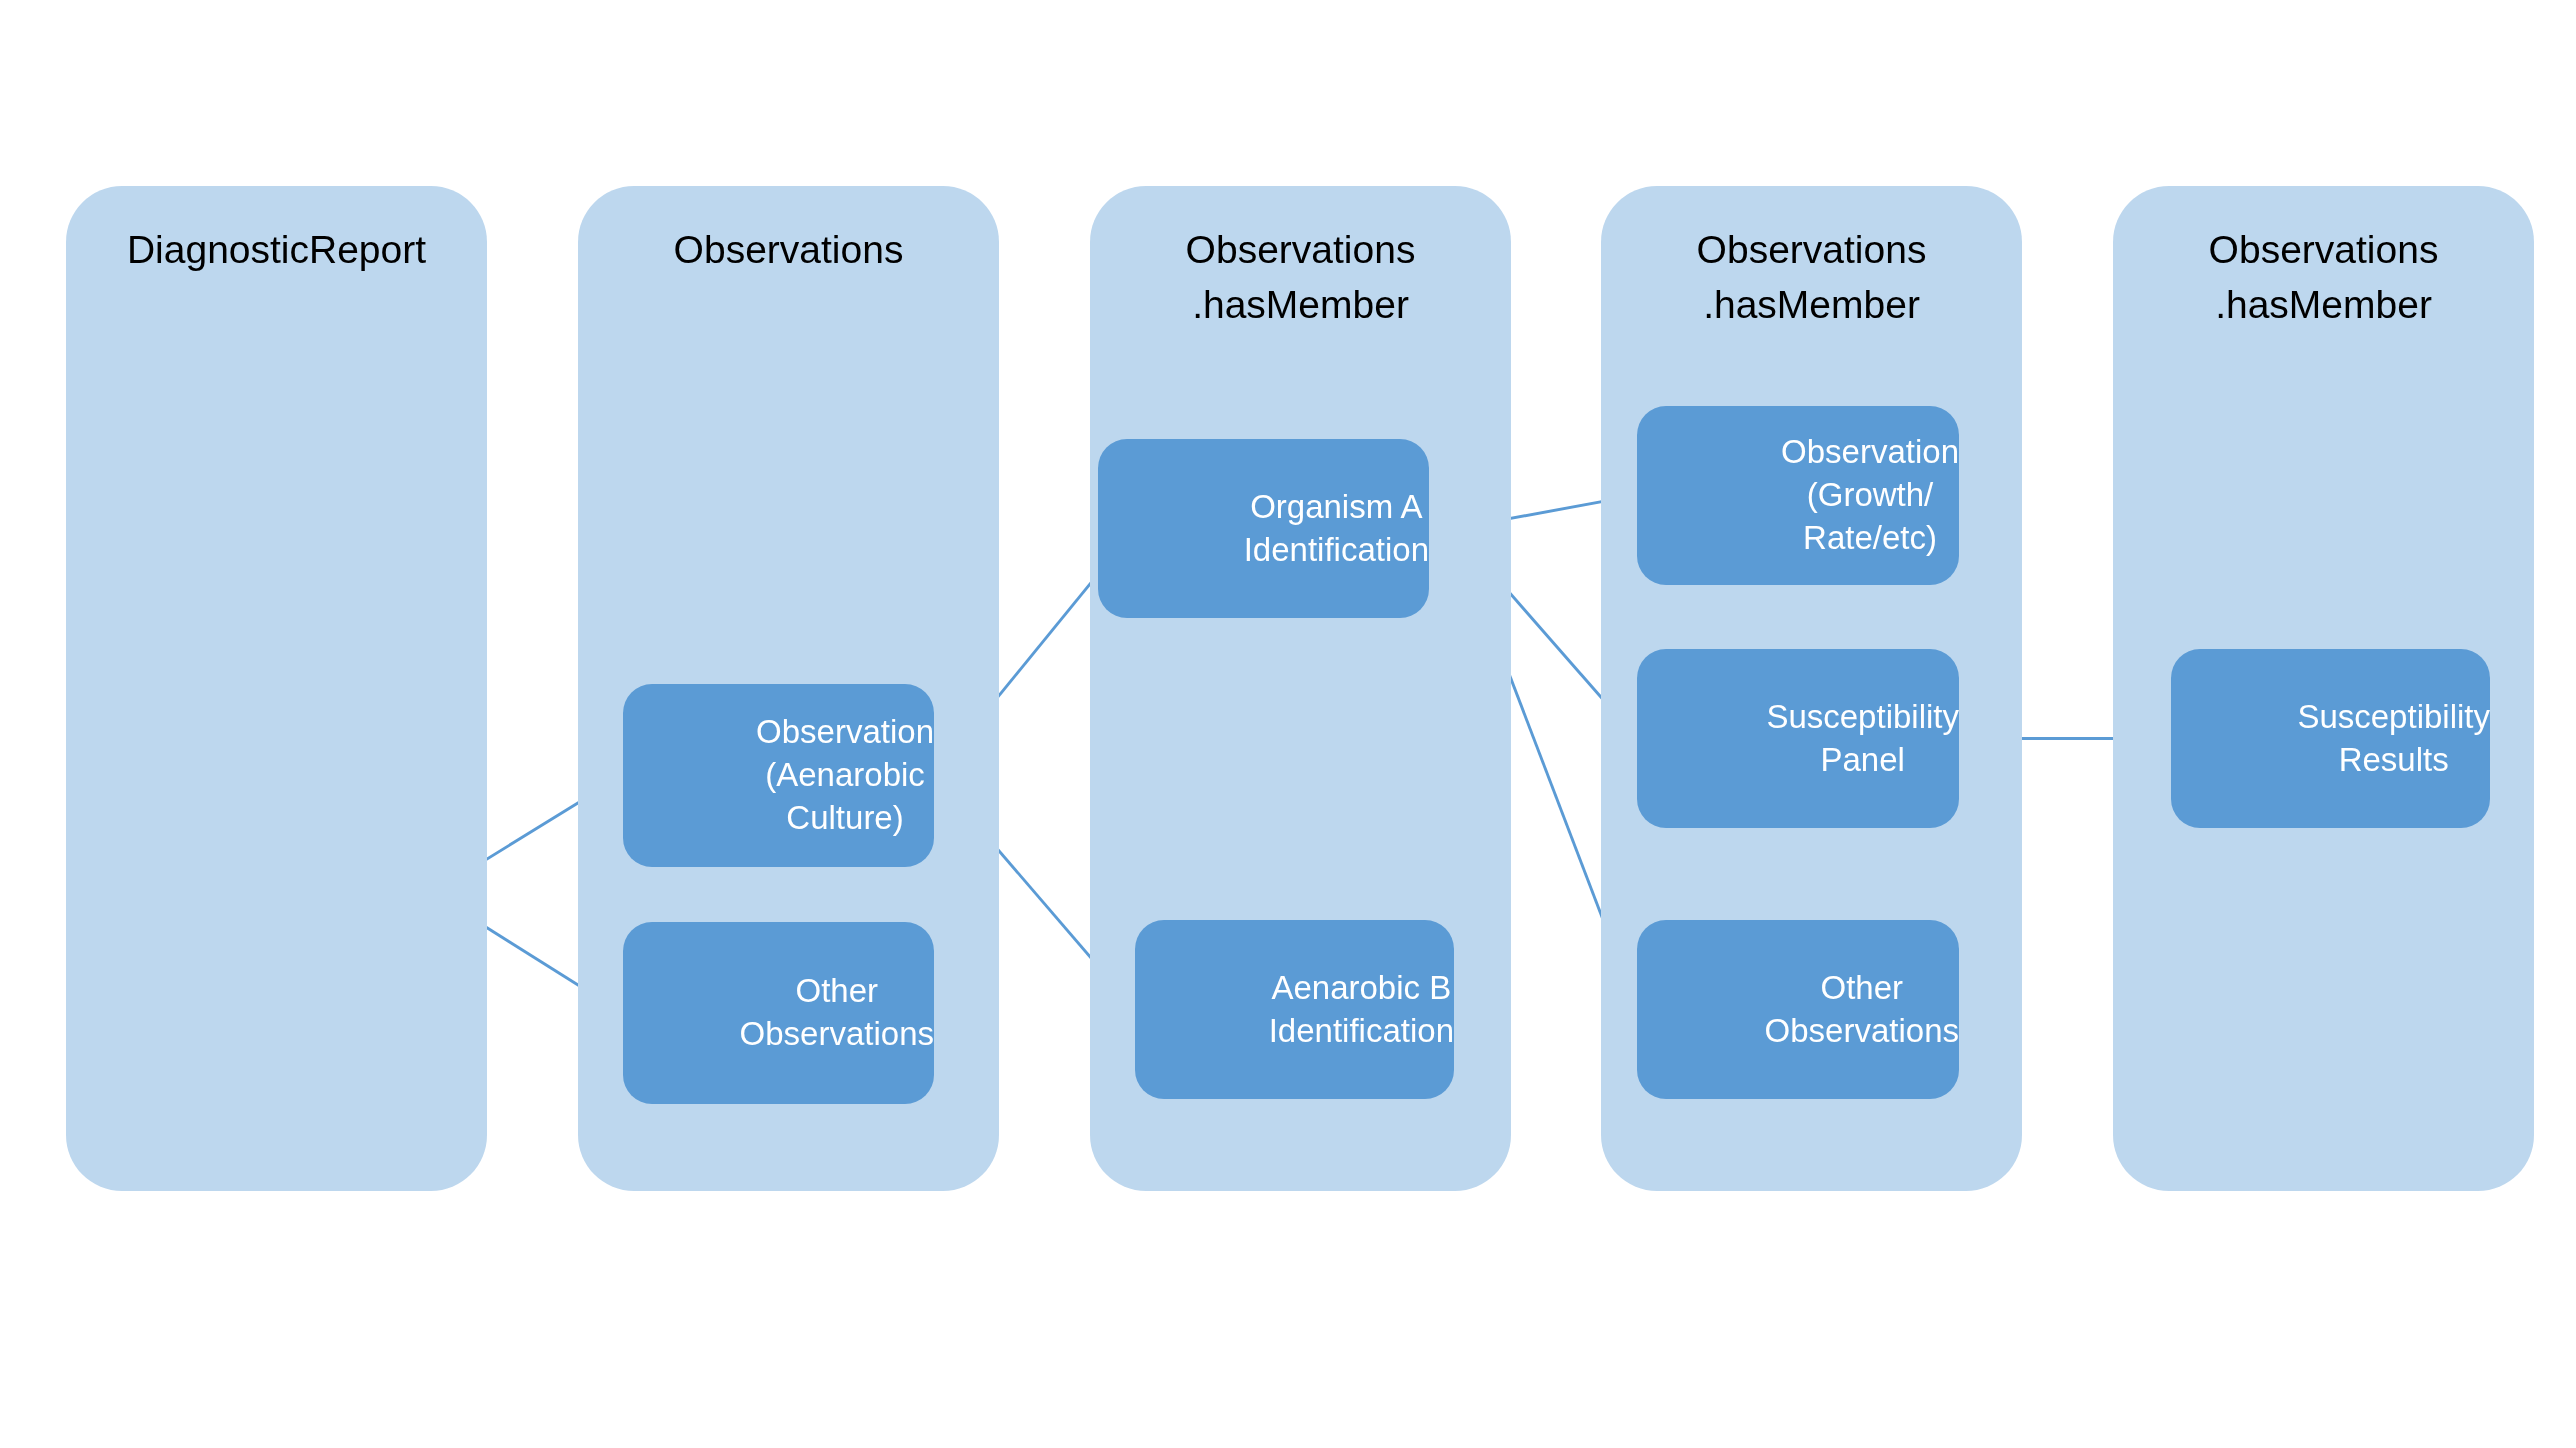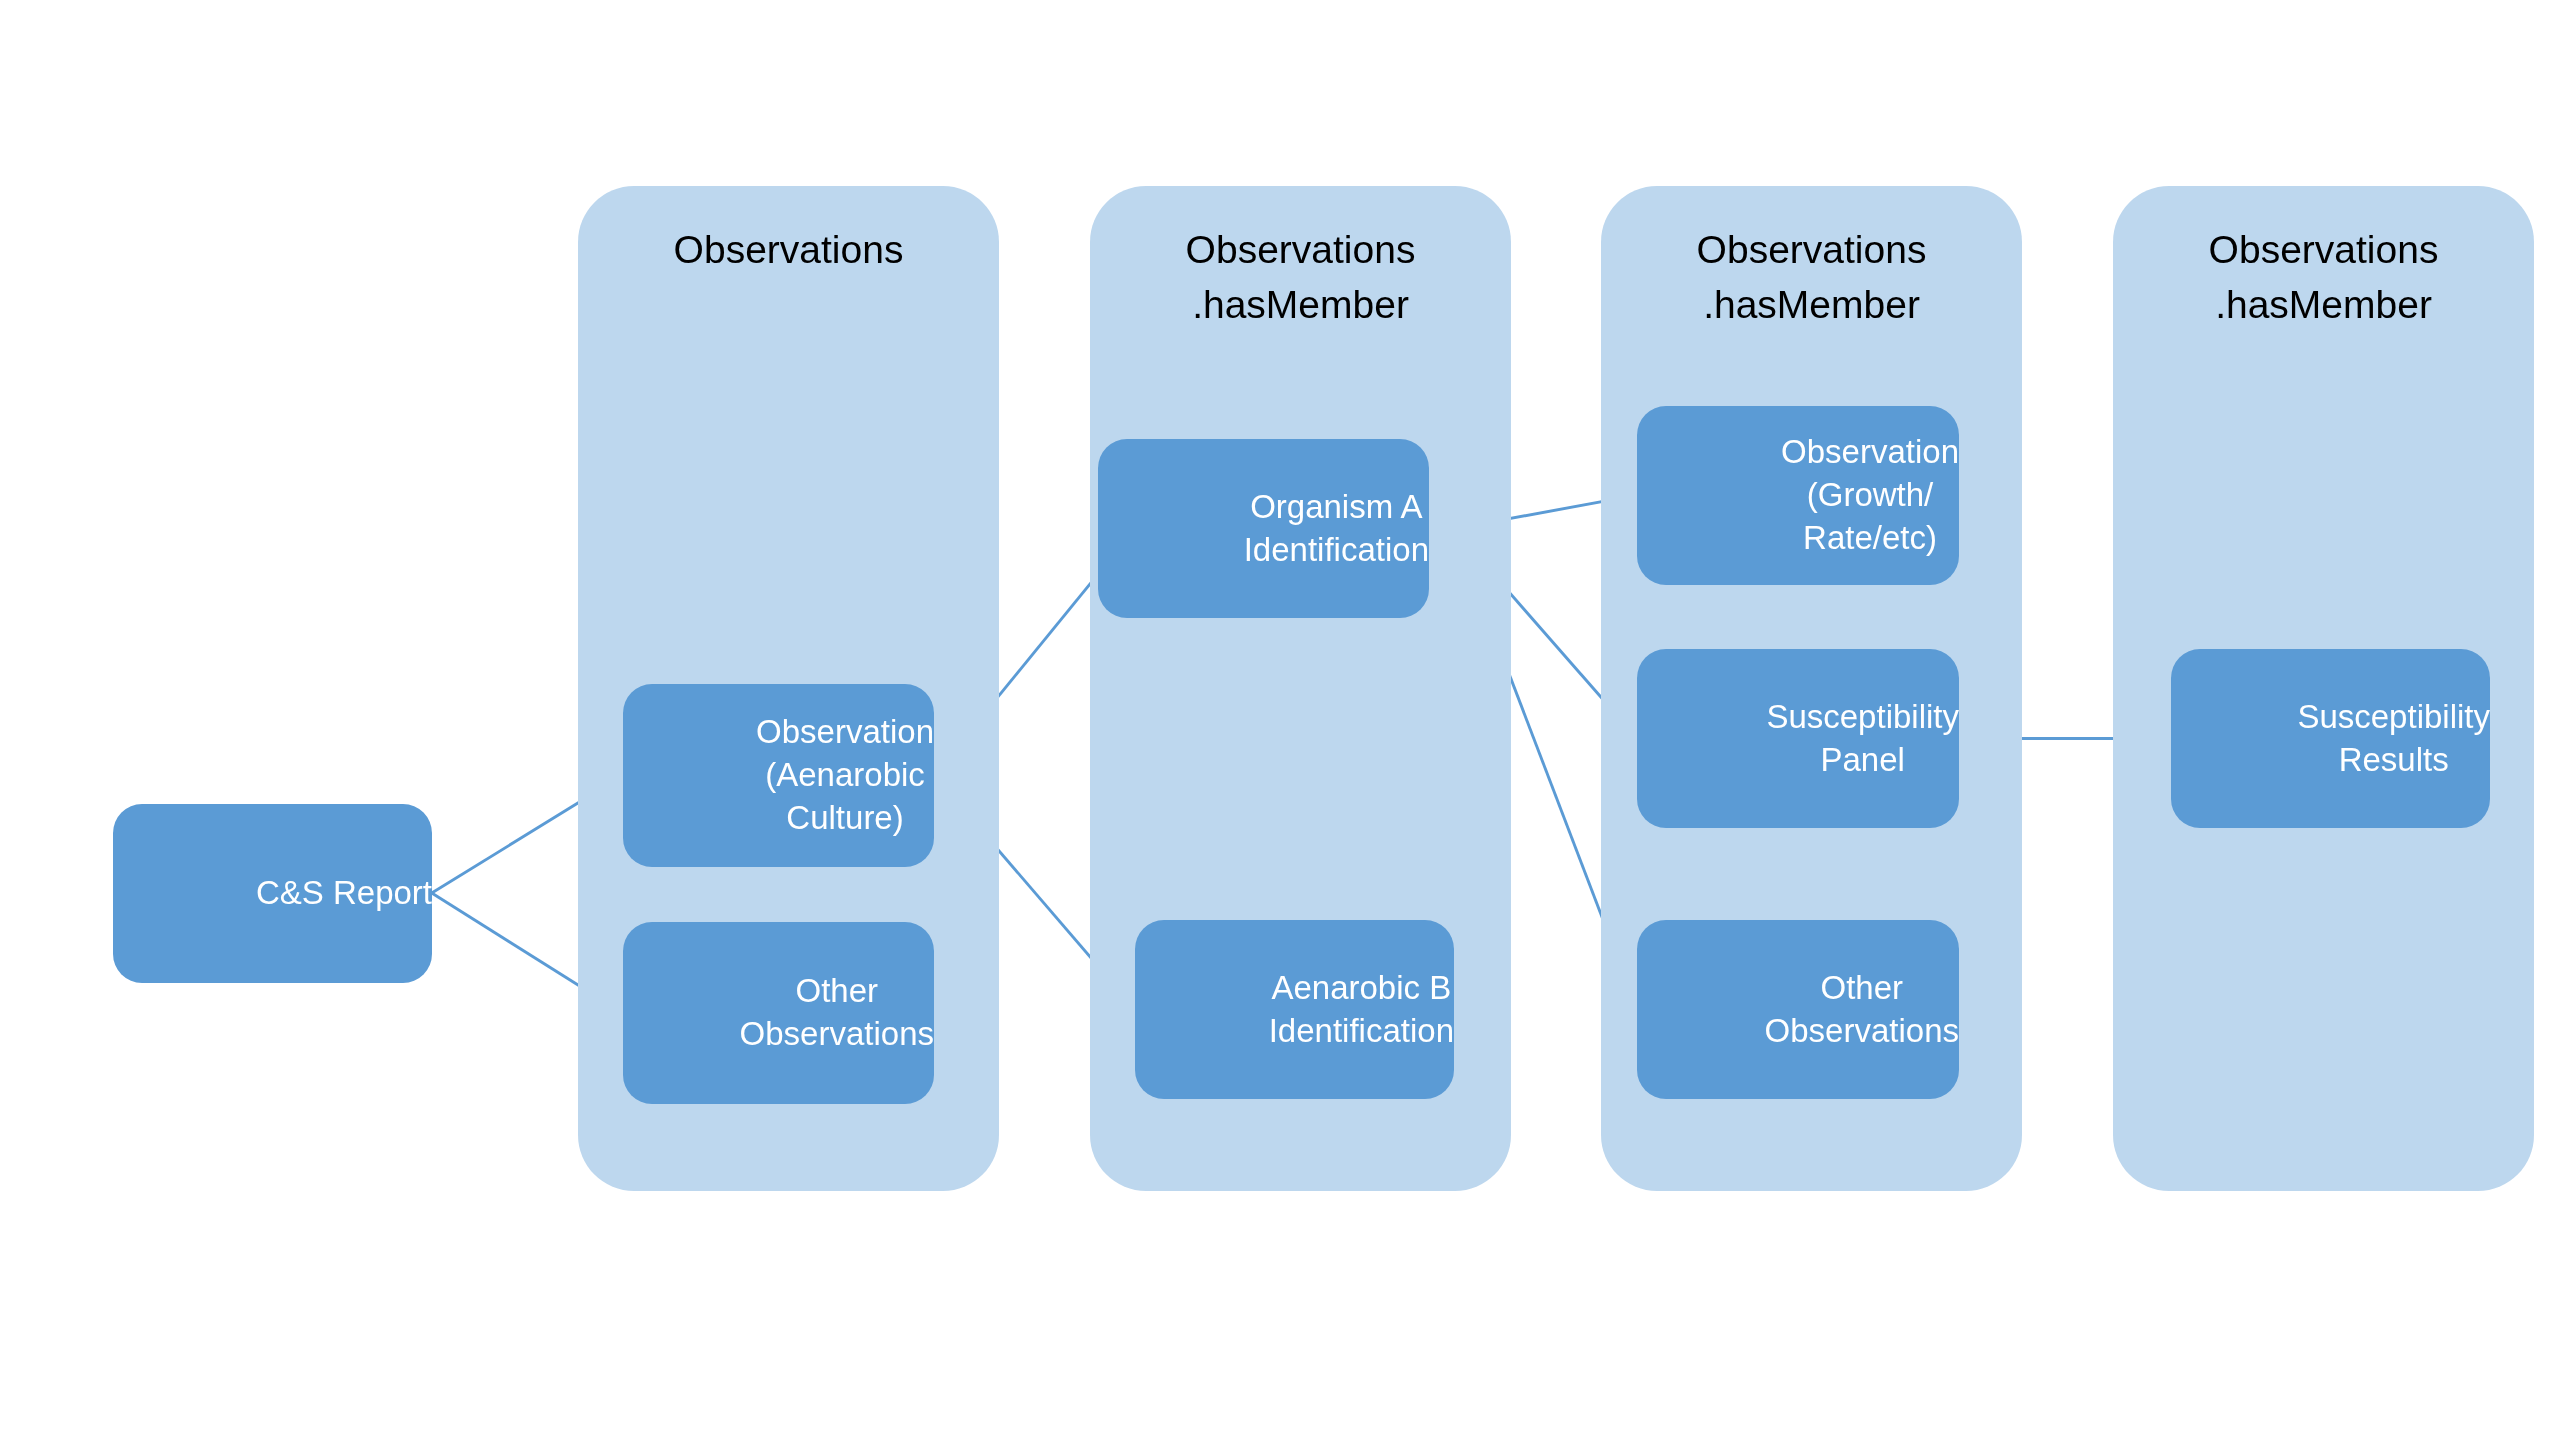--- a/index.html
+++ b/index.html
@@ -77,39 +77,39 @@
       <line x1="447" y1="924.5" x2="645" y2="802.5" stroke="#5B9BD5" stroke-width="3"></line>
       <line x1="447" y1="924.5" x2="645" y2="1049" stroke="#5B9BD5" stroke-width="3"></line>
       <line x1="967" y1="802.5" x2="1175" y2="547.5" stroke="#5B9BD5" stroke-width="3"></line>
       <line x1="967" y1="802.5" x2="1175" y2="1044.5" stroke="#5B9BD5" stroke-width="3"></line>
       <line x1="1505" y1="547.5" x2="1695" y2="512.5" stroke="#5B9BD5" stroke-width="3"></line>
       <line x1="1505" y1="547.5" x2="1695" y2="764.5" stroke="#5B9BD5" stroke-width="3"></line>
       <line x1="1505" y1="547.5" x2="1695" y2="1044.5" stroke="#5B9BD5" stroke-width="3"></line>
       <line x1="2028" y1="764.5" x2="2248" y2="764.5" stroke="#5B9BD5" stroke-width="3"></line>
     </svg>
 
+  <div class="column col-1">
+    <div class="column-title">DiagnosticReport</div>
+  </div>
   <div class="column col-2">
     <div class="column-title">Observations</div>
   </div>
   <div class="column col-3">
     <div class="column-title">Observations
 .hasMember</div>
   </div>
   <div class="column col-4">
     <div class="column-title">Observations
 .hasMember</div>
   </div>
   <div class="column col-5">
     <div class="column-title">Observations
 .hasMember</div>
   </div>
 
-  <div class="node" id="cs_report">
-    <span>C&amp;S Report</span>
-  </div>
   <div class="node" id="obs_anaerobic_culture">
     <span>Observation
 (Aenarobic
 Culture)</span>
   </div>
   <div class="node" id="other_observations_1">
     <span>Other
 Observations</span>
   </div>
   <div class="node" id="organism_a_identification">

